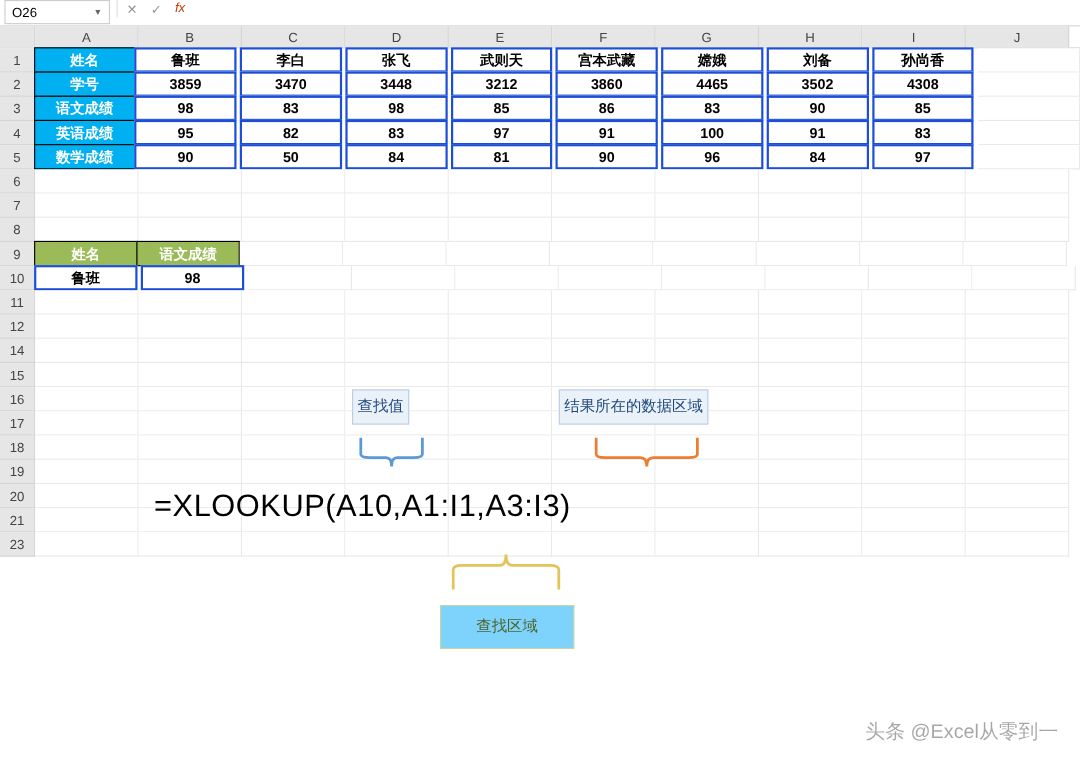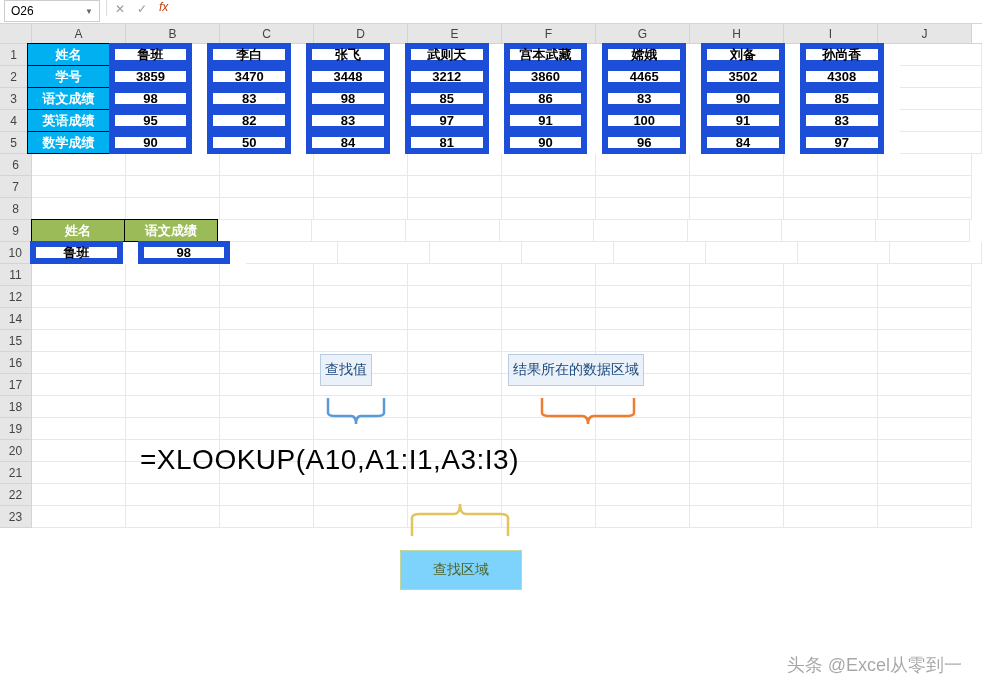--- a/index.html
+++ b/index.html
@@ -14,21 +14,21 @@
     .formula-input { flex: 1; height: 18px; border: none; font-size: 12px; padding: 0 4px; }
     
     .grid-area { position: relative; }
     .col-headers { display: flex; height: 20px; border-bottom: 1px solid #d4d4d4; }
     .corner { width: 32px; background: #e6e6e6; border-right: 1px solid #d4d4d4; }
     .col-header { background: #e6e6e6; border-right: 1px solid #d4d4d4; display: flex; align-items: center; justify-content: center; font-size: 12px; color: #444; }
     .row-header { width: 32px; background: #e6e6e6; border-right: 1px solid #d4d4d4; border-bottom: 1px solid #d4d4d4; display: flex; align-items: center; justify-content: center; font-size: 12px; color: #444; }
     .row { display: flex; height: 22px; }
     .cell { border-right: 1px solid #e8e8e8; border-bottom: 1px solid #e8e8e8; display: flex; align-items: center; justify-content: center; font-size: 13px; background: #fff; }
     
-    .data-cell { border: 6px solid #1d4ed8; margin: -1px 16px 0 -1px; font-weight: bold; }
+    .data-cell { border: 2px solid #1d4ed8; margin: -1px 4px 0 -1px; font-weight: bold; }
     .header-blue { background: #00b0f0; color: #fff; border: 1px solid #000; margin: -1px 0 0 -1px; font-weight: bold; }
     .header-green { background: #9bbb59; color: #fff; border: 1px solid #000; margin: -1px 0 0 -1px; font-weight: bold; }
     
     .col-A { width: 94px; }
     .col-B { width: 94px; }
     .col-C { width: 94px; }
     .col-D { width: 94px; }
     .col-E { width: 94px; }
     .col-F { width: 94px; }
     .col-G { width: 94px; }
@@ -339,33 +339,20 @@
       <div class="cell col-C"></div>
       <div class="cell col-D"></div>
       <div class="cell col-E"></div>
       <div class="cell col-F"></div>
       <div class="cell col-G"></div>
       <div class="cell col-H"></div>
       <div class="cell col-I"></div>
       <div class="cell col-J"></div>
     </div>
   <div class="row">
-      <div class="row-header">22</div>
-      <div class="cell col-A"></div>
-      <div class="cell col-B"></div>
-      <div class="cell col-C"></div>
-      <div class="cell col-D"></div>
-      <div class="cell col-E"></div>
-      <div class="cell col-F"></div>
-      <div class="cell col-G"></div>
-      <div class="cell col-H"></div>
-      <div class="cell col-I"></div>
-      <div class="cell col-J"></div>
-    </div>
-  <div class="row">
       <div class="row-header">23</div>
       <div class="cell col-A"></div>
       <div class="cell col-B"></div>
       <div class="cell col-C"></div>
       <div class="cell col-D"></div>
       <div class="cell col-E"></div>
       <div class="cell col-F"></div>
       <div class="cell col-G"></div>
       <div class="cell col-H"></div>
       <div class="cell col-I"></div>

